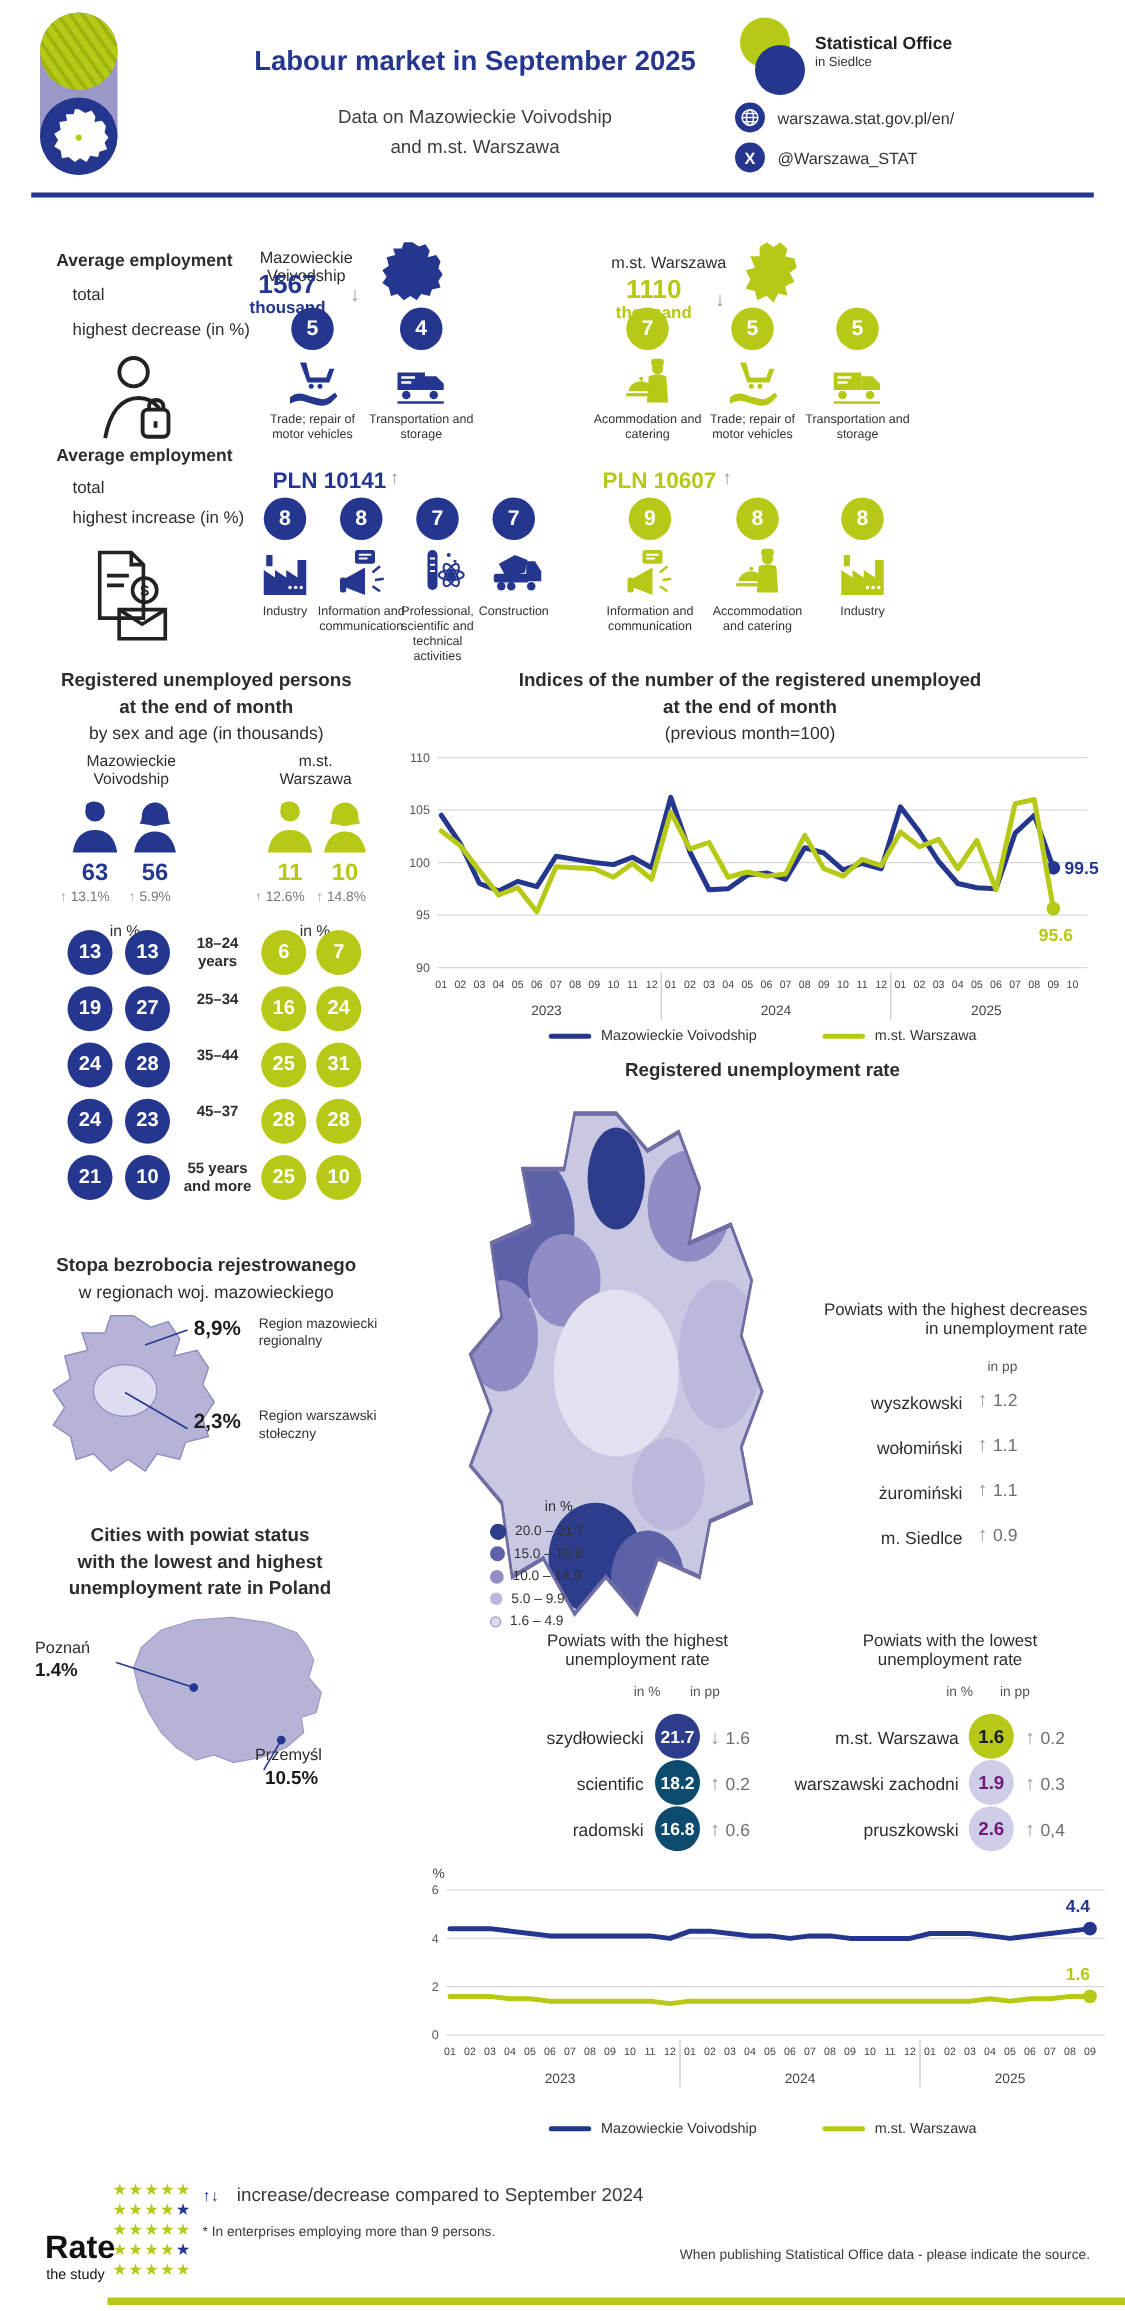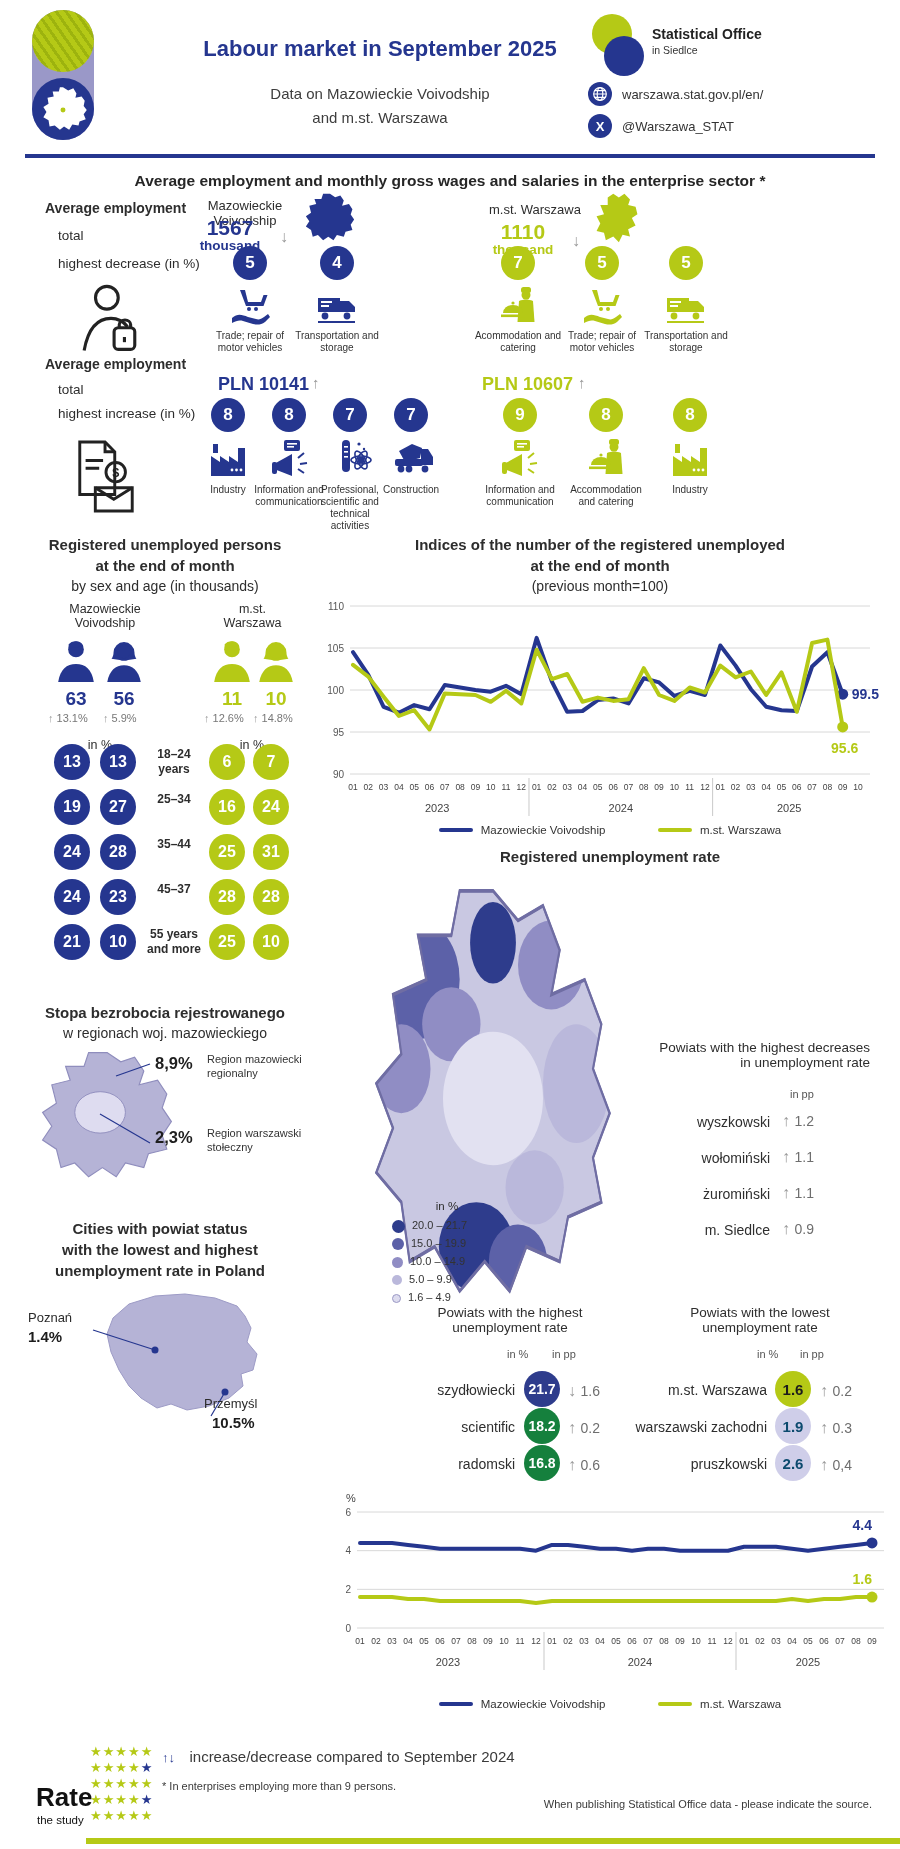--- a/index.html
+++ b/index.html
@@ -15,23 +15,23 @@
   .b{font-weight:bold}
   .navy{color:var(--navy)} .lime{color:var(--lime)}
   .pre{white-space:pre-line}
   .sec-title{font-weight:bold;color:#262626;font-size:15.5px}
   .small-label{font-size:10px;line-height:12px;color:#333;text-align:center}
   .num-circle{border-radius:50%;display:flex;align-items:center;justify-content:center;color:#fff;font-weight:bold}
   .nc34{width:34px;height:34px;font-size:17px}
   .nc36{width:36px;height:36px;font-size:16px}
   .bg-navy{background:var(--navy)} .bg-lime{background:var(--lime)}
   .c-dark{background:var(--map-dark);color:#fff}
-  .c-mid{background:#15803d;color:#fff}
+  .c-mid{background:#0c4a6e;color:#fff}
   .c-green{background:var(--lime);color:#1c1c1c}
-  .c-lightfix{background:#cfcee9;color:#0c4a6e}
+  .c-lightfix{background:#cfcee9;color:#701a75}
   .arrow{color:#9a9a9a;font-weight:bold}
   .icon{color:var(--navy)} .icon.g{color:var(--lime)}
   .legend-swatch{display:inline-block;width:34px;height:4px;border-radius:2px;vertical-align:middle}
   .leg-item{display:inline-flex;align-items:center;gap:8px;font-size:11.5px;color:#333}
   .hdr-circle{border-radius:50%;display:flex;align-items:center;justify-content:center}
   .powiat-name{font-size:14px;color:#2e2e2e;text-align:right}
   .pp-val{font-size:14px;color:#6e6e6e}
   .map-leg-dot{display:inline-block;border-radius:50%;vertical-align:middle;margin-right:7px}
   .star-row{line-height:16px;height:16px;font-size:13px;letter-spacing:1px;cursor:pointer}
 </style>
@@ -73,21 +73,20 @@
   </div>
   <div class="abs" style="left:622px;top:87px;font-size:13px;color:#333">warszawa.stat.gov.pl/en/</div>
 
   <div class="abs hdr-circle" style="left:588px;top:114px;width:24px;height:24px;background:var(--navy)">
     <span style="color:#fff;font-weight:bold;font-size:13px;font-family:'Liberation Sans',sans-serif">X</span>
   </div>
   <div class="abs" style="left:622px;top:119px;font-size:13px;color:#333">@Warszawa_STAT</div>
 
   <div class="abs" style="left:25px;top:154px;width:850px;height:4px;background:var(--navy)"></div>
 
-  <div class="abs ctr sec-title" style="left:40px;top:172px;width:820px">Average employment and monthly gross wages and salaries in the enterprise sector *</div>
 
   <div class="abs b" style="left:45px;top:200px;font-size:14px">Average employment</div>
   <div class="abs" style="left:58px;top:228px;font-size:13.5px">total</div>
   <div class="abs" style="left:58px;top:256px;font-size:13.5px">highest decrease (in %)</div>
 
   <div class="abs ctr" style="left:175px;top:198px;width:140px;font-size:13px">Mazowieckie Voivodship</div>
   <div class="abs ctr b navy" style="left:185px;top:216px;width:90px;font-size:21px">1567</div>
   <div class="abs ctr b navy" style="left:185px;top:238px;width:90px;font-size:13.5px">thousand</div>
   <div class="abs arrow" style="left:280px;top:228px;font-size:16px">↓</div>
   <div class="abs icon" style="left:302px;top:192px">

